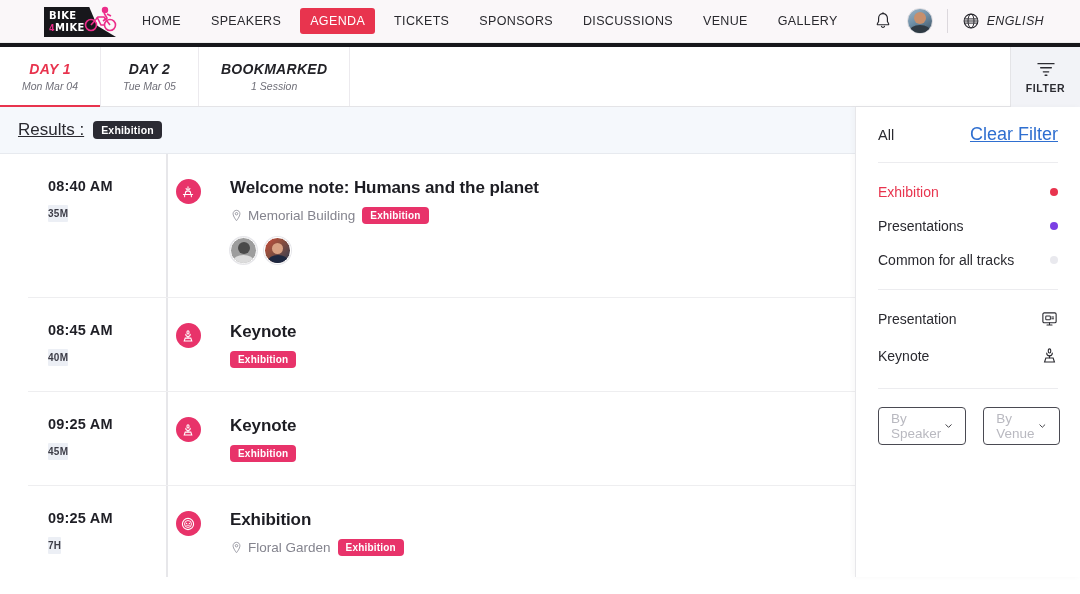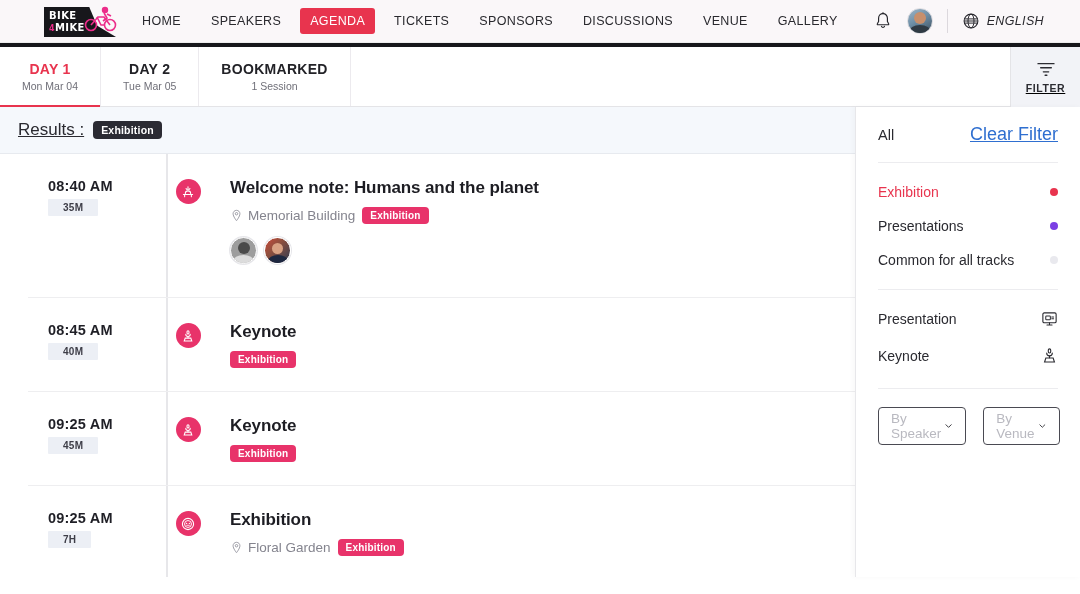--- a/index.html
+++ b/index.html
@@ -116,41 +116,42 @@
     position: relative;
   }
   .tab {
     min-width: 80px;
     padding: 0 22px;
     display: flex; flex-direction: column;
     align-items: center; justify-content: center;
     cursor: pointer;
     border-right: 1px solid #eceaee;
     position: relative;
+    font-style: italic;
   }
   .tab .t-main {
     font-size: 14px; font-weight: 700; color: #222227;
     letter-spacing: .3px;
   }
   .tab .t-sub {
     font-size: 10.5px; color: #6f6f78; margin-top: 3px;
   }
   .tab.active .t-main { color: #e8344e; }
   .tab.active::after {
     content: ""; position: absolute; left: 0; right: 0; bottom: -1px;
     height: 2px; background: #e8344e;
   }
   .filter-btn {
     position: absolute; right: 0; top: 0; bottom: -1px;
     width: 70px;
     background: #f2f3f7;
     border-left: 1px solid #e4e4e7;
     display: flex; flex-direction: column;
     align-items: center; justify-content: center;
-    gap: 5px; cursor: pointer; text-decoration: underline;
+    gap: 5px; cursor: pointer;
   }
   .filter-btn .fl-label {
     font-size: 10.5px; font-weight: 700; color: #2c2c32; letter-spacing: .6px;
   }
 
   
   .body-area {
     display: flex;
     height: calc(594px - 60px - 64px);
     position: relative;
@@ -198,24 +199,24 @@
   .col-time {
     width: 138px;
     padding-left: 20px;
     flex: 0 0 auto;
   }
   .time-main {
     font-size: 14.5px; font-weight: 700; color: #1f1f26;
     letter-spacing: .2px;
   }
   .dur-chip {
-    display: inline-block; margin-top: 5px;
+    display: inline-block; margin-top: 11px;
     background: #eceff5; color: #3d3d47;
     font-size: 10px; font-weight: 700;
-    padding: 3px 15px; border-radius: 1px;
+    padding: 3px 0; border-radius: 1px;
     letter-spacing: .3px;
   }
   .col-icon {
     width: 44px; flex: 0 0 auto;
     display: flex; justify-content: center;
     padding-top: 1px;
   }
   .tl-dot {
     width: 25px; height: 25px; border-radius: 50%;
     background: #e8336a;

